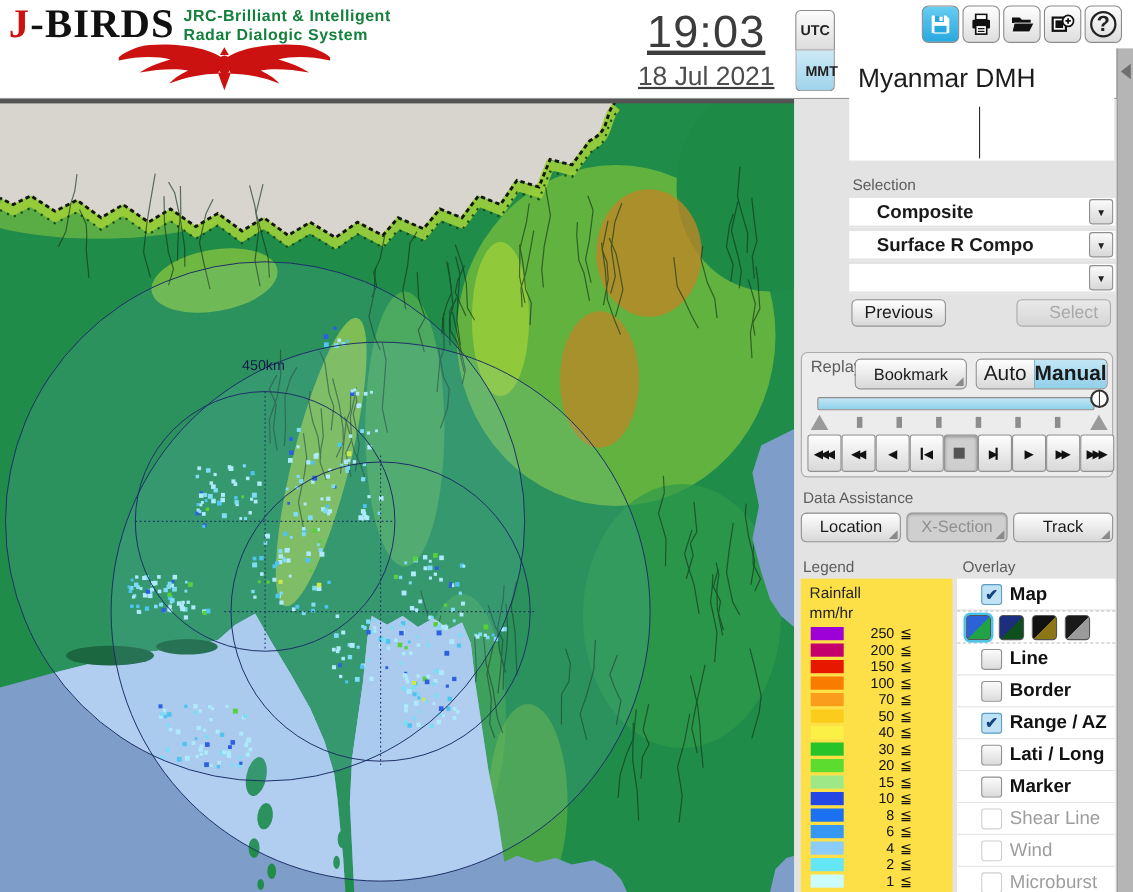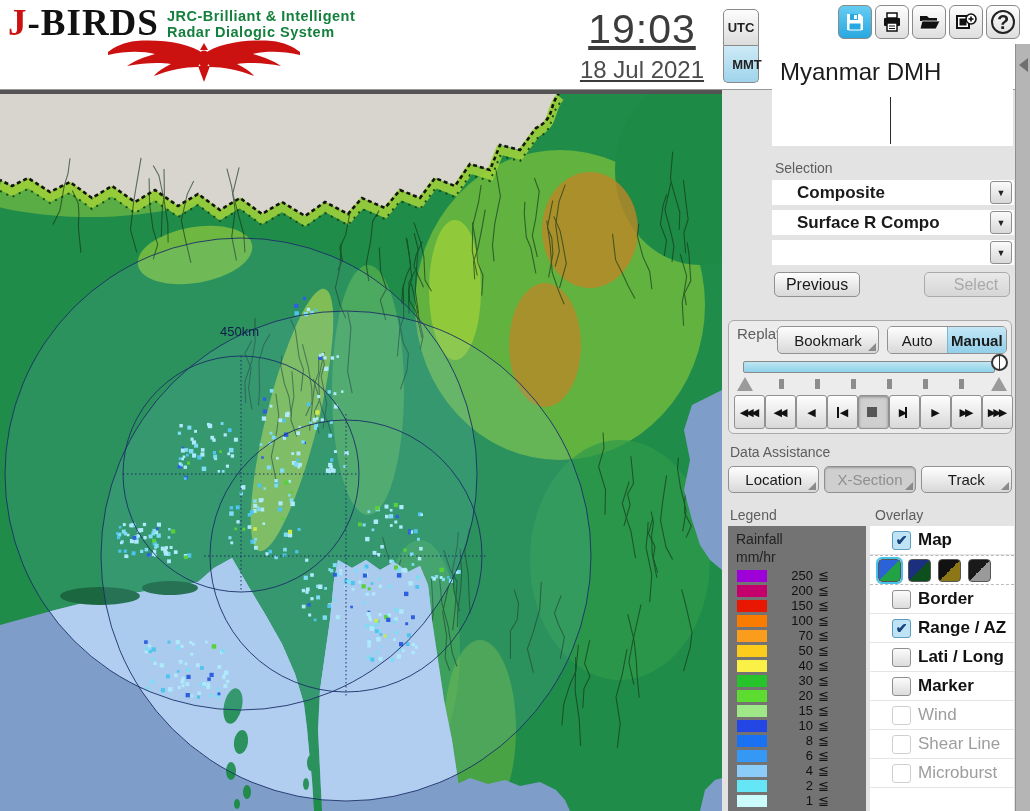--- a/index.html
+++ b/index.html
@@ -5,21 +5,21 @@
   * { box-sizing: border-box; margin: 0; padding: 0; }
   html,body { width:1030px; height:811px; }
   body {
     font-family: "Liberation Sans", sans-serif;
     background:#e3e3e3; position:relative; overflow:hidden;
     -webkit-font-smoothing:antialiased;
   }
   
   .header { position:absolute; left:0; top:0; width:1030px; height:90px; background:#fff; border-bottom:1px solid #999; }
   .logo { position:absolute; left:8px; top:4px; width:400px; height:84px; }
-  .logo-line { display:flex; align-items:flex-end; }
+  .logo-line { display:flex; align-items:center; }
   .logo-title { font-family:"Liberation Serif", serif; font-weight:bold; font-size:37px; color:#111; letter-spacing:1px; line-height:1; }
   .logo-title .j { color:#cc1111; }
   .logo-sub { margin-left:8px; margin-top:3px; color:#15803d; font-weight:bold; font-size:14.5px; line-height:1.15; letter-spacing:0.5px; }
   .warning-btn { position:absolute; left:487px; top:8px; width:72px; height:74px; background:#fff; border:1px solid #e4e4e4; border-radius:3px;
     color:#9a9a9a; font-size:17px; display:flex; align-items:center; justify-content:center; }
   .corner-fold { position:absolute; right:2px; bottom:2px; width:0; height:0; border-left:8px solid transparent; border-bottom:8px solid #8a8a8a; }
   .clock { position:absolute; left:567px; top:6px; width:150px; text-align:center; color:#3c3c3c;text-decoration:underline; }
   .clock-time { font-size:41px; letter-spacing:1px; }
   .clock-date { font-size:24px; color:#4c4c4c; margin-top:3px; }
   .tz { position:absolute; left:723px; top:9px; width:36px; }
@@ -58,21 +58,21 @@
     display:flex; align-items:center; justify-content:center; font-size:9px; color:#222; }
   .btn { border:1px solid #919191; border-radius:5px; background:linear-gradient(#fefefe,#d8d8d8); font-size:16px; color:#1a1a1a;
     display:flex; align-items:center; justify-content:center; position:relative; }
   .btn.disabled { color:#a9a9a9; background:linear-gradient(#e9e9e9,#d6d6d6); border-color:#aaa; }
   .prev-btn { position:absolute; left:52px; top:182px; width:86px; height:25px; }
   .select-btn { position:absolute; left:202px; top:182px; width:86px; height:25px;padding-left:18px; }
   .replay-box { position:absolute; left:6px; top:230px; width:284px; height:114px; border:1px solid #aaa; border-radius:6px; background:#ececec; }
   .replay-label { position:absolute; left:8px; top:4px; color:#5d5d5d; font-size:15px; }
   .bookmark-btn { position:absolute; left:48px; top:5px; width:102px; height:28px; font-size:15px; }
   .automanual { position:absolute; left:158px; top:5px; width:120px; height:28px; display:flex; border:1px solid #919191; border-radius:5px; overflow:hidden; }
-  .am-seg { flex:1; display:flex; align-items:center; justify-content:center; font-size:15px; color:#1a1a1a; background:linear-gradient(#fefefe,#d8d8d8); }
+  .am-seg { flex:1; display:flex; align-items:center; justify-content:center; font-size:19px; color:#1a1a1a; background:linear-gradient(#fefefe,#d8d8d8); }
   .am-seg.sel { background:linear-gradient(#c3e7f6,#92cfe9); font-weight:bold; border-left:1px solid #7fb6cf; }
   .tl-track { position:absolute; left:14px; top:40px; width:252px; height:12px; border:1px solid #8a8a8a; background:linear-gradient(#bfe6f2,#8fd2ea); border-radius:2px; }
   .tl-thumb { position:absolute; left:262px; top:33px; width:17px; height:17px; border:2px solid #333; border-radius:50%; background:#fff; }
   .tl-thumb::after { content:""; position:absolute; left:6px; top:-1px; width:1px; height:15px; background:#333; }
   .tl-marker { position:absolute; top:56px; width:0; height:0; border-left:8px solid transparent; border-right:8px solid transparent; border-bottom:14px solid #9a9a9a; }
   .tl-marker.left { left:8px; } .tl-marker.right { left:262px; }
   .tl-ticks { position:absolute; left:50px; top:58px; width:185px; display:flex; justify-content:space-between; }
   .tl-tick { width:5px; height:10px; background:#8d8d8d; }
   .pb-row { position:absolute; left:5px; top:74px; display:flex; }
   .pb-btn { width:31px; height:34px; border:1px solid #919191; background:linear-gradient(#fefefe,#d8d8d8); margin-right:0;
@@ -80,21 +80,21 @@
   .pb-btn.active { background:#cfcfcf; box-shadow:inset 0 1px 3px rgba(0,0,0,.35); }
   .pb-btn .bar { width:2px; height:11px; background:#111; letter-spacing:0; }
   .pb-btn .bar.left { margin-right:1px; } .pb-btn .bar.right { margin-left:1px; }
   .pb-btn .stop-sq { width:10px; height:10px; background:#555; letter-spacing:0; }
   .da-label { position:absolute; left:8px; top:354px; }
   .da-row { position:absolute; left:6px; top:376px; width:284px; display:flex; gap:5px; }
   .da-btn { flex:1; height:27px; font-size:15px; }
   .da-btn.pressed { background:#cfcfcf; color:#8f8f8f; box-shadow:inset 0 1px 2px rgba(0,0,0,.25); }
   .legend-label { position:absolute; left:8px; top:417px; }
   .overlay-label { position:absolute; left:153px; top:417px; }
-  .legend-box { position:absolute; left:6px; top:436px; width:138px; height:285px; background:#737373; padding:5px 8px 0 8px; }
+  .legend-box { position:absolute; left:6px; top:436px; width:138px; height:285px; background:#fde047; padding:5px 8px 0 8px; }
   .legend-title { font-size:14px; color:#222; line-height:1.25; }
   .legend-rows { margin-top:2px; }
   .lg-row { display:flex; align-items:center; height:15px; }
   .lg-swatch { width:30px; height:12px; margin-left:1px; }
   .lg-val { width:46px; text-align:right; font-size:13px; color:#111; }
   .lg-lte { width:16px; text-align:right; font-size:13px; color:#111; }
   .overlay-box { position:absolute; left:148px; top:436px; width:144px; height:285px; background:#fff; overflow:hidden; }
   .ov-row { display:flex; align-items:center; height:29px; border-bottom:1px solid #e4e4e4; padding-left:22px; }
   .ov-check { width:19px; height:19px; border:1px solid #8f8f8f; border-radius:3px; background:linear-gradient(#fbfbfb,#dcdcdc);
     display:flex; align-items:center; justify-content:center; font-size:14px; font-weight:bold; color:#16437e; }
@@ -1014,40 +1014,44 @@
         <span class="ov-label">Map</span>
       </div>
       <div class="ov-styles">
         <div class="ov-style sel" style="background: linear-gradient(135deg, rgb(43, 98, 216) 0px, rgb(43, 98, 216) 50%, rgb(33, 162, 68) 50%, rgb(33, 162, 68) 100%);"></div>
         <div class="ov-style" style="background: linear-gradient(135deg, rgb(27, 47, 126) 0px, rgb(27, 47, 126) 50%, rgb(13, 79, 29) 50%, rgb(13, 79, 29) 100%);"></div>
         <div class="ov-style" style="background: linear-gradient(135deg, rgb(18, 18, 18) 0px, rgb(18, 18, 18) 50%, rgb(140, 118, 22) 50%, rgb(140, 118, 22) 100%);"></div>
         <div class="ov-style" style="background: linear-gradient(135deg, rgb(26, 26, 26) 0px, rgb(26, 26, 26) 50%, rgb(154, 154, 154) 50%, rgb(154, 154, 154) 100%);"></div>
       </div>
       <div class="ov-row unchecked">
         <span class="ov-check"></span>
+        <span class="ov-label">Line</span>
+      </div>
+      <div class="ov-row unchecked">
+        <span class="ov-check"></span>
         <span class="ov-label">Border</span>
       </div>
       <div class="ov-row checked">
         <span class="ov-check">✔</span>
         <span class="ov-label">Range / AZ</span>
       </div>
       <div class="ov-row unchecked">
         <span class="ov-check"></span>
         <span class="ov-label">Lati / Long</span>
       </div>
       <div class="ov-row unchecked">
         <span class="ov-check"></span>
         <span class="ov-label">Marker</span>
       </div>
       <div class="ov-row disabled">
         <span class="ov-check"></span>
-        <span class="ov-label">Wind</span>
+        <span class="ov-label">Shear Line</span>
       </div>
       <div class="ov-row disabled">
         <span class="ov-check"></span>
-        <span class="ov-label">Shear Line</span>
+        <span class="ov-label">Wind</span>
       </div>
       <div class="ov-row disabled">
         <span class="ov-check"></span>
         <span class="ov-label">Microburst</span>
       </div>
     </div>
 </div>
 
 </body></html>

